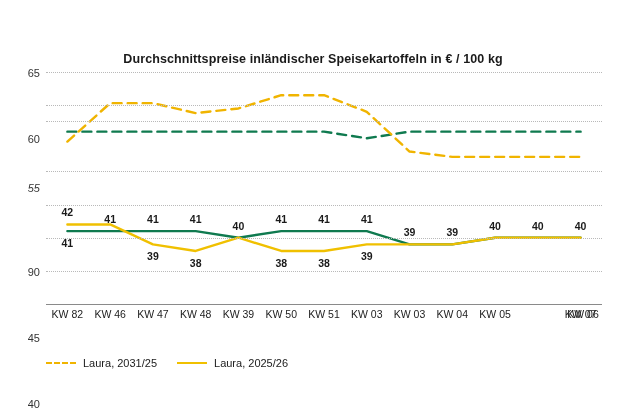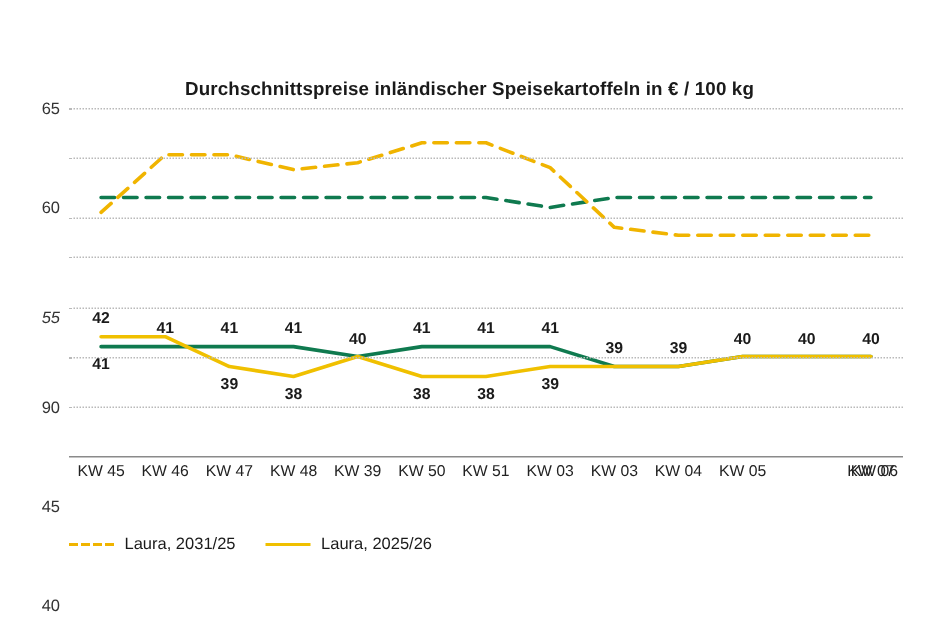--- a/index.html
+++ b/index.html
@@ -122,21 +122,21 @@
         <div class="gridline" style="top: 198.857px;"></div>
         <div class="gridline" style="top: 165.714px;">
           <div class="ytick" style="top: 165.714px;">40</div>
         </div>
         <div class="gridline" style="top: 132.571px;">
           <div class="ytick" style="top: 132.571px;">45</div>
         </div>
         <div class="gridline" style="top: 99.4286px;">
           <div class="ytick" style="top: 99.4286px;">90</div>
         </div>
-        <div class="gridline" style="top: 73px; font-style: italic;">
+        <div class="gridline" style="top: 49px; font-style: italic;">
           <div class="ytick" style="top: 66.2857px;">55</div>
         </div>
         <div class="gridline" style="top: 33.1429px;">
           <div class="ytick" style="top: 33.1429px;">60</div>
         </div>
         <div class="gridline" style="top: 0px;">
           <div class="ytick" style="top: 0px;">65</div>
         </div>
       </div>
     <svg id="series-svg" width="556" height="232">
@@ -162,21 +162,21 @@
         <div class="dlabel" style="left: 320.769px; top: 184.343px;">39</div>
         <div class="dlabel" style="left: 363.538px; top: 160.343px;">39</div>
         <div class="dlabel" style="left: 406.308px; top: 160.343px;">39</div>
         <div class="dlabel" style="left: 449.077px; top: 153.714px;">40</div>
         <div class="dlabel" style="left: 491.846px; top: 153.714px;">40</div>
         <div class="dlabel" style="left: 534.615px; top: 153.714px;">40</div>
       </div>
   </div>
 
   <div id="xaxis-labels">
-      <div class="xtick" style="left: 21.3846px;">KW 45</div>
+      <div class="xtick" style="left: 21.3846px;">KW 82</div>
       <div class="xtick" style="left: 64.1538px;">KW 46</div>
       <div class="xtick" style="left: 106.923px;">KW 47</div>
       <div class="xtick" style="left: 149.692px;">KW 48</div>
       <div class="xtick" style="left: 192.462px;">KW 39</div>
       <div class="xtick" style="left: 235.231px;">KW 50</div>
       <div class="xtick" style="left: 278px;">KW 51</div>
       <div class="xtick" style="left: 320.769px;">KW 03</div>
       <div class="xtick" style="left: 363.538px;">KW 03</div>
       <div class="xtick" style="left: 406.308px;">KW 04</div>
       <div class="xtick" style="left: 449.077px;">KW 05</div>

